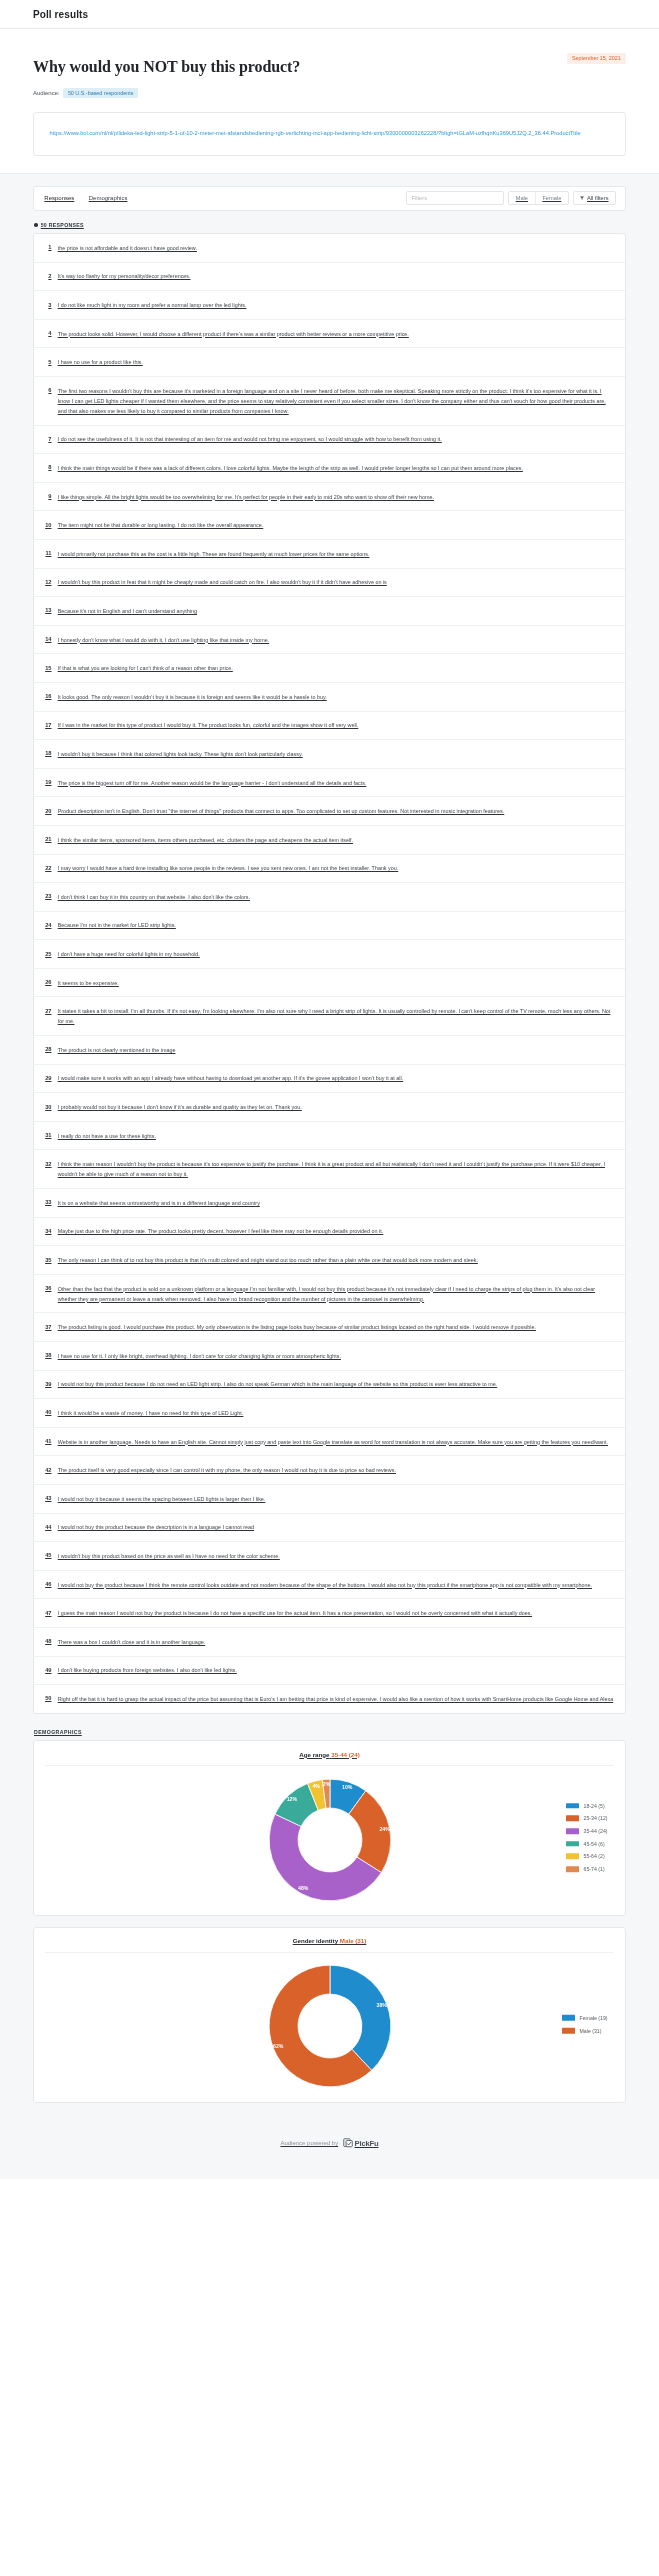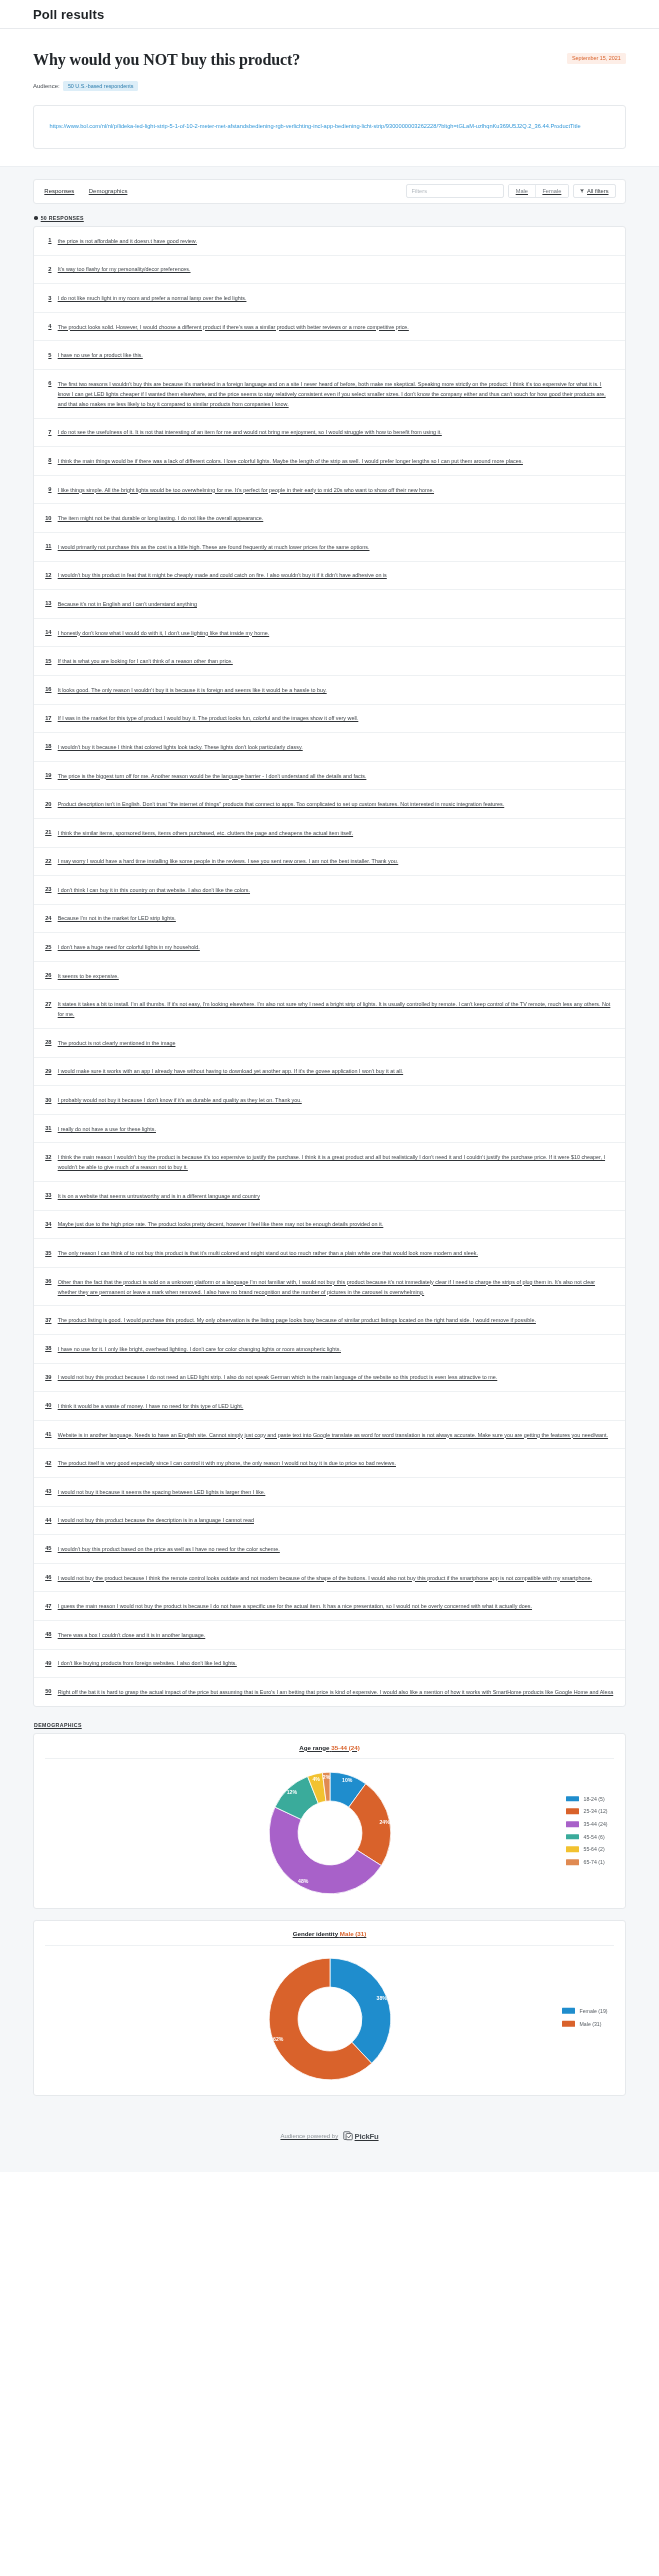--- a/index.html
+++ b/index.html
@@ -14,21 +14,21 @@
   
   .topbar {
     height: 29px;
     background: #ffffff;
     border-bottom: 0.5px solid #e8eaed;
     display: flex;
     align-items: center;
     padding: 0 33px;
   }
   .topbar-title {
-    font-size: 13px;
+    font-size: 10px;
     font-weight: 700;
     color: #1f2326;
     letter-spacing: 0.1px;
   }
 
   
   .poll-header {
     padding: 20.6px 33px 13.4px 33px;
     background: #ffffff;
   }
@@ -37,20 +37,21 @@
     align-items: flex-start;
     justify-content: space-between;
   }
   .poll-title {
     font-family: "Liberation Serif", serif;
     font-size: 16px;
     font-weight: 700;
     color: #23272b;
     line-height: 1.2;
     letter-spacing: -0.1px;
+    margin-top: 7px;
   }
   .poll-date {
     background: #fdeee7;
     color: #d9622b;
     font-size: 5.4px;
     padding: 2.6px 5.2px;
     border-radius: 1.5px;
     white-space: nowrap;
     margin-top: 3.1px;
   }

